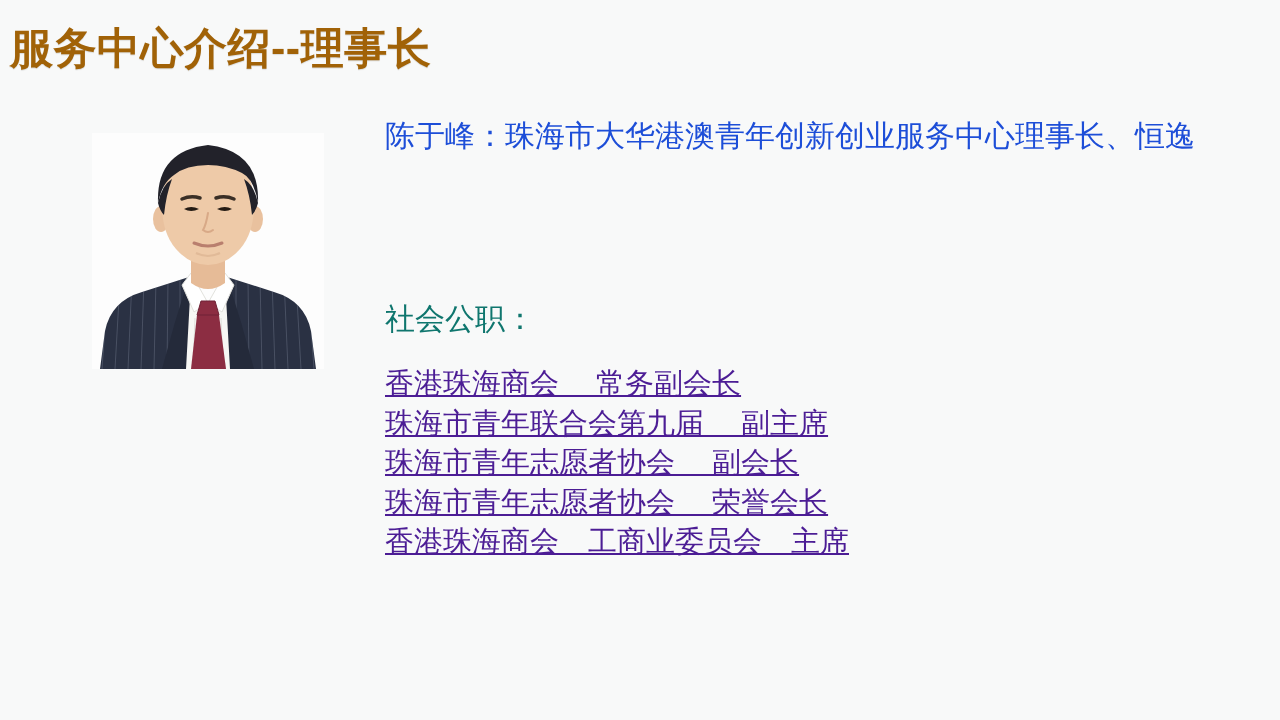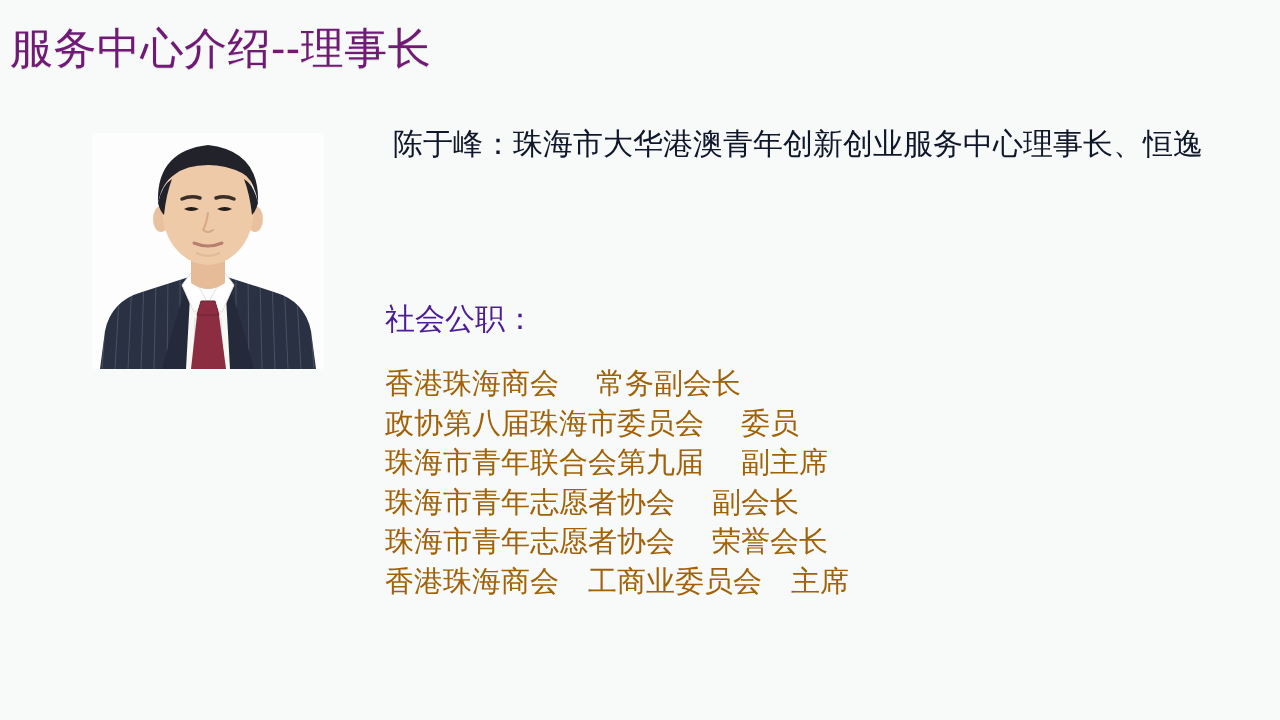--- a/index.html
+++ b/index.html
@@ -3,41 +3,41 @@
 <meta charset="utf-8">
 <style>
   html,body{margin:0;padding:0}
   body{
     width:1280px;height:720px;overflow:hidden;position:relative;
     background:#f8f9f9;
     font-family:"Liberation Sans","DejaVu Sans",sans-serif;
   }
   .slide-title{
     position:absolute;left:10px;top:24px;margin:0;
-    font-size:43px;font-weight:normal;line-height:1.15;
-    color:#701a75;letter-spacing:0.5px;
+    font-size:43px;font-weight:bold;line-height:1.15;
+    color:#a16207;letter-spacing:0.5px;
     text-shadow:0 1px 1px rgba(0,0,0,0.12);
     white-space:nowrap;
   }
   .portrait{
     position:absolute;left:92px;top:133px;width:232px;height:236px;margin:0;
   }
   .portrait svg{display:block;width:100%;height:100%}
   .intro{
-    position:absolute;left:385px;top:112px;margin:8px;width:830px;
-    font-size:30px;line-height:47px;color:#0f172a;
+    position:absolute;left:385px;top:112px;margin:0;width:830px;
+    font-size:30px;line-height:47px;color:#1d4ed8;
   }
   .intro span{display:block;white-space:nowrap}
   .section-label{
     position:absolute;left:385px;top:299px;margin:0;
-    font-size:30px;line-height:40px;color:#4c1d95;white-space:nowrap;
+    font-size:30px;line-height:40px;color:#0f766e;white-space:nowrap;
   }
   .positions{
     position:absolute;left:385px;top:364px;margin:0;padding:0;
-    list-style:none;font-size:29px;line-height:39.5px;color:#a16207;
+    list-style:none;font-size:29px;line-height:39.5px;color:#4c1d95;text-decoration:underline;
   }
   .positions li{white-space:nowrap}
 </style>
 </head>
 <body>
 
 <main>
 
   <h1 class="slide-title">服务中心介绍--理事长</h1>
 
@@ -114,20 +114,19 @@
   </figure>
 
   <p class="intro">
     <span>陈于峰：珠海市大华港澳青年创新创业服务中心理事长、恒逸</span>
   </p>
 
   <p class="section-label">社会公职：</p>
 
   <ul class="positions">
     <li>香港珠海商会　 常务副会长</li>
-    <li>政协第八届珠海市委员会　 委员</li>
     <li>珠海市青年联合会第九届　 副主席</li>
     <li>珠海市青年志愿者协会　 副会长</li>
     <li>珠海市青年志愿者协会　 荣誉会长</li>
     <li>香港珠海商会　工商业委员会　主席</li>
   </ul>
 
 </main>
 
 </body></html>

